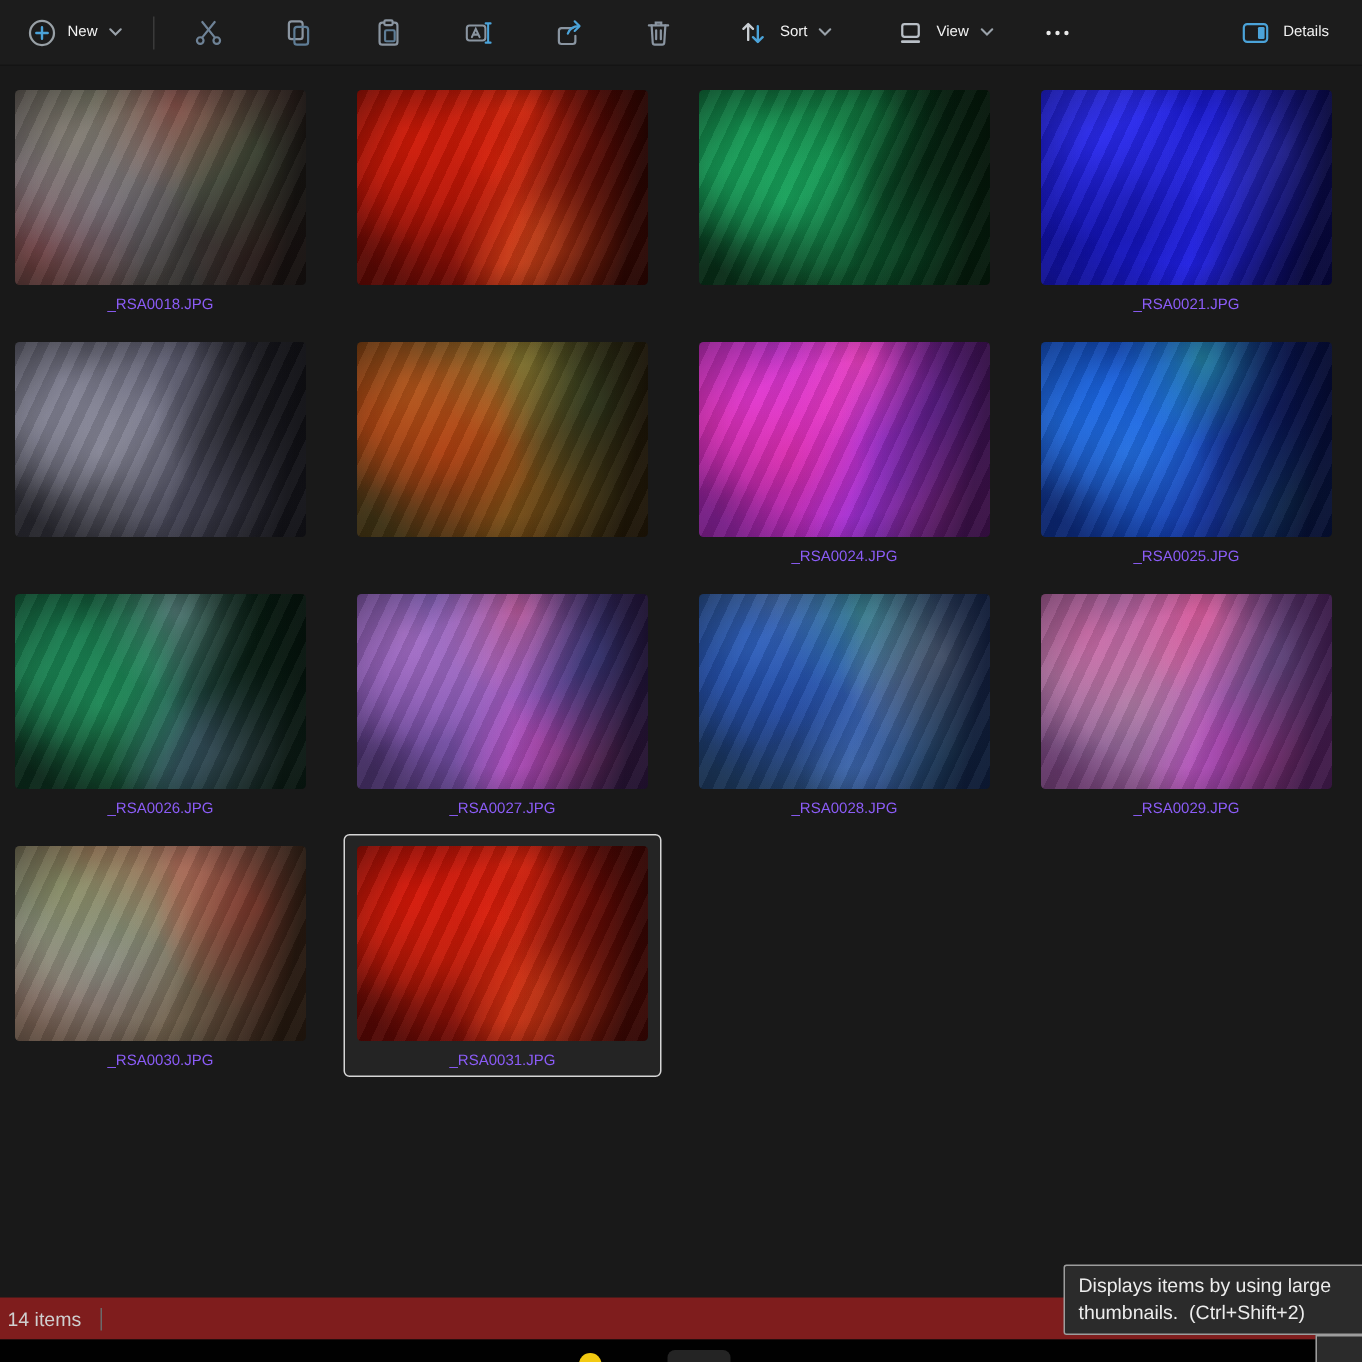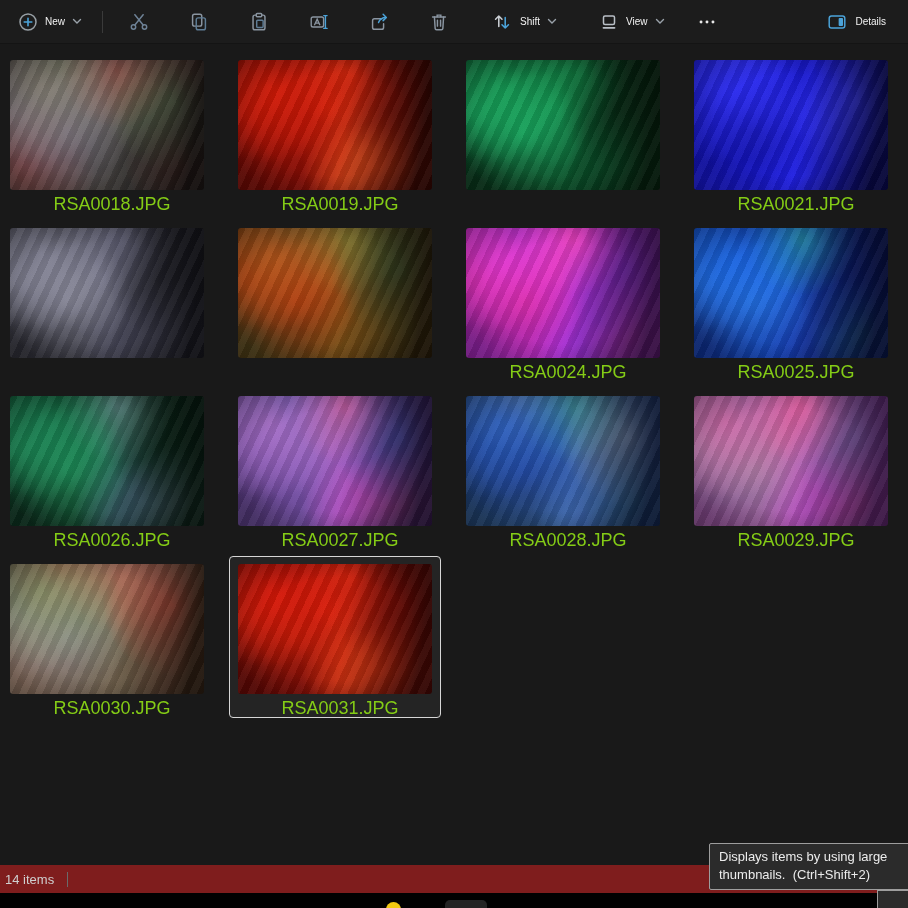--- a/index.html
+++ b/index.html
@@ -25,22 +25,22 @@
   svg { display:block; }
 
   
   .content { position:absolute; top:44px; left:0; width:908px; height:821px;
     display:grid; grid-template-columns:repeat(4,228px); grid-auto-rows:168px;
     padding:8px 0 0 1px; align-content:start; }
   .tile { width:212px; height:162px; border:1px solid transparent; border-radius:4px;
     padding:7px 8px 0; cursor:pointer; }
   .tile.selected { border-color:#d6d6d6; background:rgba(255,255,255,0.05); }
   .thumb { width:194px; height:130px; border-radius:3px; background-color:#333; }
-  .tile-label { margin-top:5px; height:18px; line-height:18px; font-size:18px;
-    text-align:center; color:#84cc16; white-space:nowrap; overflow:hidden; }
+  .tile-label { margin-top:5px; height:18px; line-height:18px; font-size:10px;
+    text-align:center; color:#8b5cf6; white-space:nowrap; overflow:hidden; }
 
   
   .statusbar { position:absolute; left:0; right:0; bottom:15px; height:28px; background:#7f1d1d;
     display:flex; align-items:center; padding-left:5px; font-size:13px; color:#cfcfcf; }
   .status-sep { width:1px; height:15px; background:#6a6a6a; margin-left:13px; }
 
   
   .taskbar { position:absolute; left:0; right:0; bottom:0; height:15px; background:#010101; }
   .tb-partial-icon { position:absolute; left:386px; top:9px; width:15px; height:15px;
     border-radius:50%; cursor:pointer; }
@@ -132,21 +132,21 @@
     </span>
   </div>
 
   <div class="tb-btn sort-btn">
     <span>
       <svg width="22" height="22" viewBox="0 0 24 24" fill="none" stroke-width="1.7" stroke-linecap="round" stroke-linejoin="round">
         <path d="M8.5 17 V5.5 M5 9 L8.5 5.5 L12 9" stroke="#c9ced3"></path>
         <path d="M15.5 7 V18.5 M12 15 L15.5 18.5 L19 15" stroke="#4ba3d9"></path>
       </svg>
     </span>
-    <span class="tb-label">Shift</span>
+    <span class="tb-label">Sort</span>
     <span>
       <svg width="10" height="7" viewBox="0 0 10 7" fill="none">
         <path d="M1.5 1.5 L5 5 L8.5 1.5" stroke="#9aa2aa" stroke-width="1.4" stroke-linecap="round"></path>
       </svg>
     </span>
   </div>
 
   <div class="tb-btn view-btn">
     <span>
       <svg width="20" height="20" viewBox="0 0 20 20" fill="none" stroke="#b9bfc6" stroke-width="1.5" stroke-linecap="round">
@@ -183,21 +183,20 @@
   </div>
 </div>
 
 <div class="content">
     <div class="tile">
     <div class="thumb" style="background-color: rgb(75, 67, 64); background-image: repeating-linear-gradient(115deg, rgba(0, 0, 0, 0.1) 0px, rgba(0, 0, 0, 0.1) 7px, rgba(255, 255, 255, 0.04) 7px, rgba(255, 255, 255, 0.04) 14px), linear-gradient(100deg, rgba(0, 0, 0, 0) 55%, rgba(13, 11, 10, 0.9) 92%), radial-gradient(rgba(0, 0, 0, 0) 55%, rgba(0, 0, 0, 0.3) 100%), radial-gradient(circle at 16% 20%, rgba(140, 132, 120, 0.8) 0%, rgba(0, 0, 0, 0) 40%), radial-gradient(circle at 55% 8%, rgba(160, 72, 64, 0.55) 0%, rgba(0, 0, 0, 0) 36%), radial-gradient(circle at 84% 32%, rgba(109, 133, 95, 0.9) 0%, rgba(0, 0, 0, 0) 38%), radial-gradient(circle at 30% 56%, rgba(125, 125, 149, 0.6) 0%, rgba(0, 0, 0, 0) 42%), radial-gradient(circle at 68% 70%, rgba(58, 58, 56, 0.75) 0%, rgba(0, 0, 0, 0) 44%), radial-gradient(circle at 8% 82%, rgba(176, 72, 74, 0.5) 0%, rgba(0, 0, 0, 0) 34%), radial-gradient(circle at 46% 36%, rgba(140, 132, 120, 0.7) 0%, rgba(0, 0, 0, 0) 46%), radial-gradient(circle at 88% 80%, rgba(160, 72, 64, 0.85) 0%, rgba(0, 0, 0, 0) 28%), radial-gradient(circle at 26% 4%, rgba(109, 133, 95, 0.5) 0%, rgba(0, 0, 0, 0) 28%), radial-gradient(circle at 4% 42%, rgba(125, 125, 149, 0.65) 0%, rgba(0, 0, 0, 0) 32%), radial-gradient(circle at 62% 94%, rgba(58, 58, 56, 0.6) 0%, rgba(0, 0, 0, 0) 34%), radial-gradient(circle at 93% 8%, rgba(176, 72, 74, 0.75) 0%, rgba(0, 0, 0, 0) 30%);"></div>
     <div class="tile-label">_RSA0018.JPG</div>
   </div>
     <div class="tile">
     <div class="thumb" style="background-color: rgb(122, 11, 4); background-image: repeating-linear-gradient(115deg, rgba(0, 0, 0, 0.1) 0px, rgba(0, 0, 0, 0.1) 7px, rgba(255, 255, 255, 0.04) 7px, rgba(255, 255, 255, 0.04) 14px), linear-gradient(100deg, rgba(0, 0, 0, 0) 55%, rgba(28, 3, 1, 0.9) 92%), radial-gradient(rgba(0, 0, 0, 0) 55%, rgba(0, 0, 0, 0.3) 100%), radial-gradient(circle at 16% 20%, rgba(227, 28, 7, 0.8) 0%, rgba(0, 0, 0, 0) 40%), radial-gradient(circle at 55% 8%, rgba(255, 56, 18, 0.55) 0%, rgba(0, 0, 0, 0) 36%), radial-gradient(circle at 84% 32%, rgba(156, 18, 6, 0.9) 0%, rgba(0, 0, 0, 0) 38%), radial-gradient(circle at 30% 56%, rgba(193, 21, 5, 0.6) 0%, rgba(0, 0, 0, 0) 42%), radial-gradient(circle at 68% 70%, rgba(255, 90, 32, 0.75) 0%, rgba(0, 0, 0, 0) 44%), radial-gradient(circle at 8% 82%, rgba(94, 8, 3, 0.5) 0%, rgba(0, 0, 0, 0) 34%), radial-gradient(circle at 46% 36%, rgba(227, 28, 7, 0.7) 0%, rgba(0, 0, 0, 0) 46%), radial-gradient(circle at 88% 80%, rgba(255, 56, 18, 0.85) 0%, rgba(0, 0, 0, 0) 28%), radial-gradient(circle at 26% 4%, rgba(156, 18, 6, 0.5) 0%, rgba(0, 0, 0, 0) 28%), radial-gradient(circle at 4% 42%, rgba(193, 21, 5, 0.65) 0%, rgba(0, 0, 0, 0) 32%), radial-gradient(circle at 62% 94%, rgba(255, 90, 32, 0.6) 0%, rgba(0, 0, 0, 0) 34%), radial-gradient(circle at 93% 8%, rgba(94, 8, 3, 0.75) 0%, rgba(0, 0, 0, 0) 30%);"></div>
-    <div class="tile-label">_RSA0019.JPG</div>
   </div>
     <div class="tile">
     <div class="thumb" style="background-color: rgb(12, 68, 35); background-image: repeating-linear-gradient(115deg, rgba(0, 0, 0, 0.1) 0px, rgba(0, 0, 0, 0.1) 7px, rgba(255, 255, 255, 0.04) 7px, rgba(255, 255, 255, 0.04) 14px), linear-gradient(100deg, rgba(0, 0, 0, 0) 55%, rgba(3, 18, 7, 0.9) 92%), radial-gradient(rgba(0, 0, 0, 0) 55%, rgba(0, 0, 0, 0.3) 100%), radial-gradient(circle at 16% 20%, rgba(23, 170, 93, 0.8) 0%, rgba(0, 0, 0, 0) 40%), radial-gradient(circle at 55% 8%, rgba(15, 127, 66, 0.55) 0%, rgba(0, 0, 0, 0) 36%), radial-gradient(circle at 84% 32%, rgba(6, 48, 24, 0.9) 0%, rgba(0, 0, 0, 0) 38%), radial-gradient(circle at 30% 56%, rgba(29, 200, 116, 0.6) 0%, rgba(0, 0, 0, 0) 42%), radial-gradient(circle at 68% 70%, rgba(10, 92, 48, 0.75) 0%, rgba(0, 0, 0, 0) 44%), radial-gradient(circle at 8% 82%, rgba(4, 32, 15, 0.5) 0%, rgba(0, 0, 0, 0) 34%), radial-gradient(circle at 46% 36%, rgba(23, 170, 93, 0.7) 0%, rgba(0, 0, 0, 0) 46%), radial-gradient(circle at 88% 80%, rgba(15, 127, 66, 0.85) 0%, rgba(0, 0, 0, 0) 28%), radial-gradient(circle at 26% 4%, rgba(6, 48, 24, 0.5) 0%, rgba(0, 0, 0, 0) 28%), radial-gradient(circle at 4% 42%, rgba(29, 200, 116, 0.65) 0%, rgba(0, 0, 0, 0) 32%), radial-gradient(circle at 62% 94%, rgba(10, 92, 48, 0.6) 0%, rgba(0, 0, 0, 0) 34%), radial-gradient(circle at 93% 8%, rgba(4, 32, 15, 0.75) 0%, rgba(0, 0, 0, 0) 30%);"></div>
   </div>
     <div class="tile">
     <div class="thumb" style="background-color: rgb(27, 27, 220); background-image: repeating-linear-gradient(115deg, rgba(0, 0, 0, 0.1) 0px, rgba(0, 0, 0, 0.1) 7px, rgba(255, 255, 255, 0.04) 7px, rgba(255, 255, 255, 0.04) 14px), linear-gradient(100deg, rgba(0, 0, 0, 0) 55%, rgba(5, 5, 46, 0.9) 92%), radial-gradient(rgba(0, 0, 0, 0) 55%, rgba(0, 0, 0, 0.3) 100%), radial-gradient(circle at 16% 20%, rgba(46, 46, 252, 0.8) 0%, rgba(0, 0, 0, 0) 40%), radial-gradient(circle at 55% 8%, rgba(16, 16, 180, 0.55) 0%, rgba(0, 0, 0, 0) 36%), radial-gradient(circle at 84% 32%, rgba(61, 61, 255, 0.9) 0%, rgba(0, 0, 0, 0) 38%), radial-gradient(circle at 30% 56%, rgba(11, 11, 140, 0.6) 0%, rgba(0, 0, 0, 0) 42%), radial-gradient(circle at 68% 70%, rgba(36, 36, 238, 0.75) 0%, rgba(0, 0, 0, 0) 44%), radial-gradient(circle at 8% 82%, rgba(13, 13, 160, 0.5) 0%, rgba(0, 0, 0, 0) 34%), radial-gradient(circle at 46% 36%, rgba(46, 46, 252, 0.7) 0%, rgba(0, 0, 0, 0) 46%), radial-gradient(circle at 88% 80%, rgba(16, 16, 180, 0.85) 0%, rgba(0, 0, 0, 0) 28%), radial-gradient(circle at 26% 4%, rgba(61, 61, 255, 0.5) 0%, rgba(0, 0, 0, 0) 28%), radial-gradient(circle at 4% 42%, rgba(11, 11, 140, 0.65) 0%, rgba(0, 0, 0, 0) 32%), radial-gradient(circle at 62% 94%, rgba(36, 36, 238, 0.6) 0%, rgba(0, 0, 0, 0) 34%), radial-gradient(circle at 93% 8%, rgba(13, 13, 160, 0.75) 0%, rgba(0, 0, 0, 0) 30%);"></div>
     <div class="tile-label">_RSA0021.JPG</div>
   </div>
     <div class="tile">
     <div class="thumb" style="background-color: rgb(60, 60, 70); background-image: repeating-linear-gradient(115deg, rgba(0, 0, 0, 0.1) 0px, rgba(0, 0, 0, 0.1) 7px, rgba(255, 255, 255, 0.04) 7px, rgba(255, 255, 255, 0.04) 14px), linear-gradient(100deg, rgba(0, 0, 0, 0) 55%, rgba(12, 12, 16, 0.9) 92%), radial-gradient(rgba(0, 0, 0, 0) 55%, rgba(0, 0, 0, 0.3) 100%), radial-gradient(circle at 16% 20%, rgba(142, 142, 162, 0.8) 0%, rgba(0, 0, 0, 0) 40%), radial-gradient(circle at 55% 8%, rgba(99, 99, 124, 0.55) 0%, rgba(0, 0, 0, 0) 36%), radial-gradient(circle at 84% 32%, rgba(36, 36, 44, 0.9) 0%, rgba(0, 0, 0, 0) 38%), radial-gradient(circle at 30% 56%, rgba(162, 162, 180, 0.6) 0%, rgba(0, 0, 0, 0) 42%), radial-gradient(circle at 68% 70%, rgba(77, 77, 98, 0.75) 0%, rgba(0, 0, 0, 0) 44%), radial-gradient(circle at 8% 82%, rgba(26, 26, 32, 0.5) 0%, rgba(0, 0, 0, 0) 34%), radial-gradient(circle at 46% 36%, rgba(142, 142, 162, 0.7) 0%, rgba(0, 0, 0, 0) 46%), radial-gradient(circle at 88% 80%, rgba(99, 99, 124, 0.85) 0%, rgba(0, 0, 0, 0) 28%), radial-gradient(circle at 26% 4%, rgba(36, 36, 44, 0.5) 0%, rgba(0, 0, 0, 0) 28%), radial-gradient(circle at 4% 42%, rgba(162, 162, 180, 0.65) 0%, rgba(0, 0, 0, 0) 32%), radial-gradient(circle at 62% 94%, rgba(77, 77, 98, 0.6) 0%, rgba(0, 0, 0, 0) 34%), radial-gradient(circle at 93% 8%, rgba(26, 26, 32, 0.75) 0%, rgba(0, 0, 0, 0) 30%);"></div>

